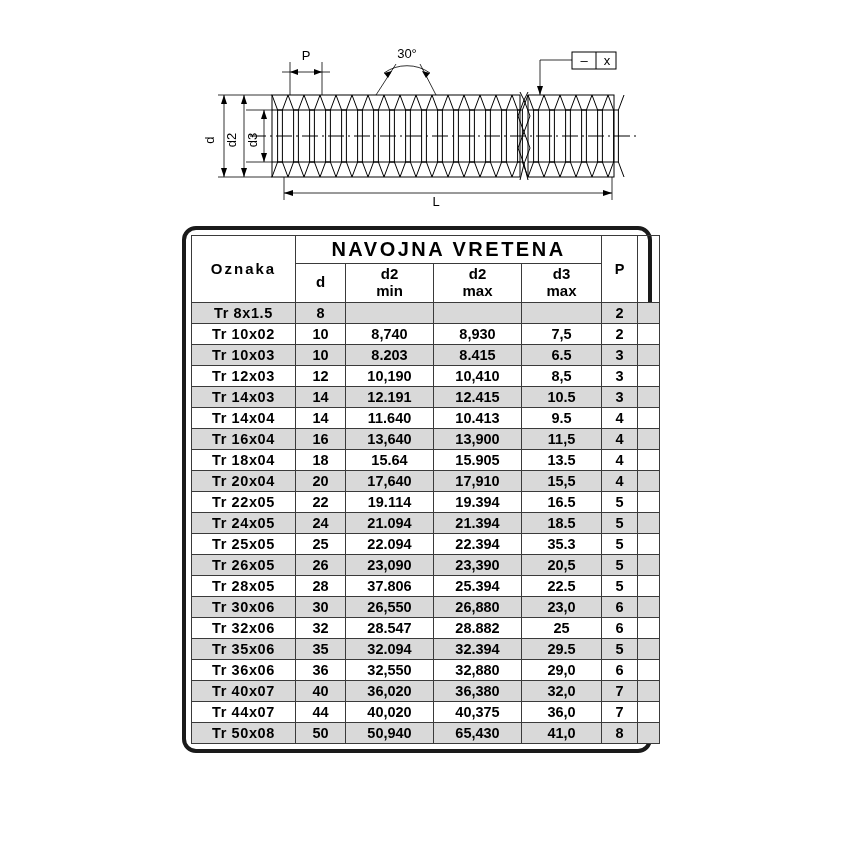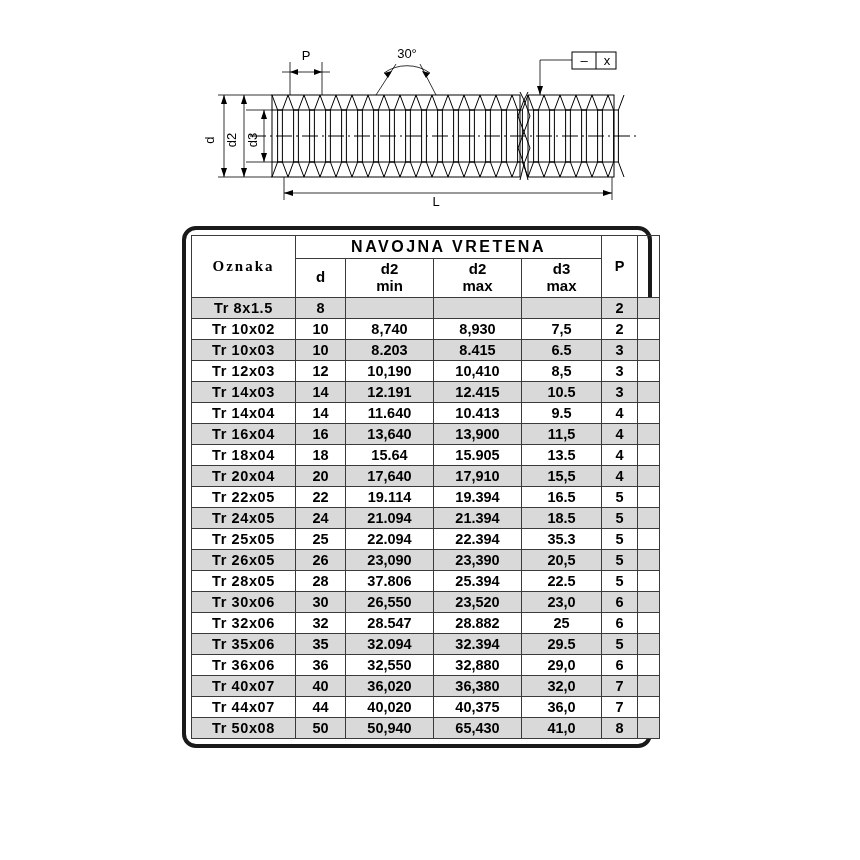--- a/index.html
+++ b/index.html
@@ -51,30 +51,29 @@
   table.spec td, table.spec th {
     border: 1px solid #3a3a3a;
     text-align: center;
     vertical-align: middle;
     padding: 2px 0;
     font-weight: bold;
     white-space: nowrap;
   }
 
   .hdr-title {
-    font-size: 16px;
+    font-size: 20px;
     letter-spacing: 2.5px;
     font-weight: bold;
     padding: 6px 0 5px 0;
   }
 
   .hdr-oznaka {
     font-size: 15px;
     letter-spacing: 2px;
-    font-family: Liberation Serif, serif;
   }
 
   .sub-two-line {
     line-height: 1.12;
     font-size: 15px;
     padding: 4px 0;
   }
 
   .row-grey td { background: #d9d9d9; }
   .row-white td { background: #ffffff; }
@@ -387,21 +386,21 @@
             <td class="cell-num">37.806</td>
             <td class="cell-num">25.394</td>
             <td class="cell-num">22.5</td>
             <td class="cell-num">5</td>
             <td class="cell-num"></td>
           </tr>
           <tr class="row-grey">
             <td class="cell-name">Tr 30x06</td>
             <td class="cell-num">30</td>
             <td class="cell-num">26,550</td>
-            <td class="cell-num">23,520</td>
+            <td class="cell-num">26,880</td>
             <td class="cell-num">23,0</td>
             <td class="cell-num">6</td>
             <td class="cell-num"></td>
           </tr>
           <tr class="row-white">
             <td class="cell-name">Tr 32x06</td>
             <td class="cell-num">32</td>
             <td class="cell-num">28.547</td>
             <td class="cell-num">28.882</td>
             <td class="cell-num">25</td>

